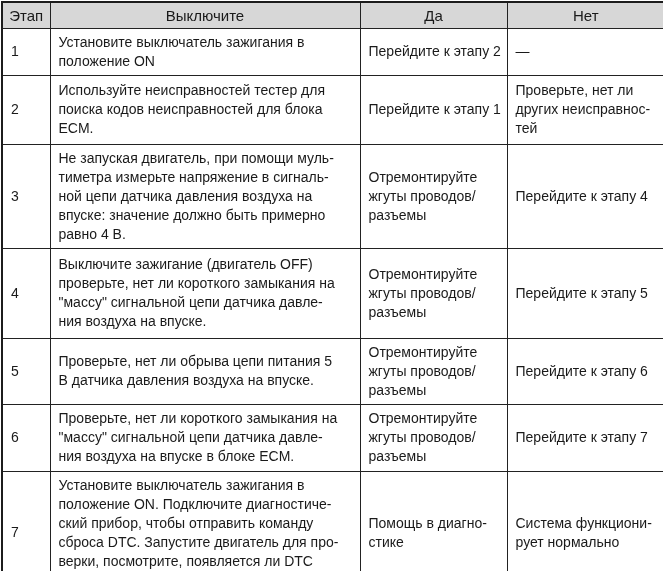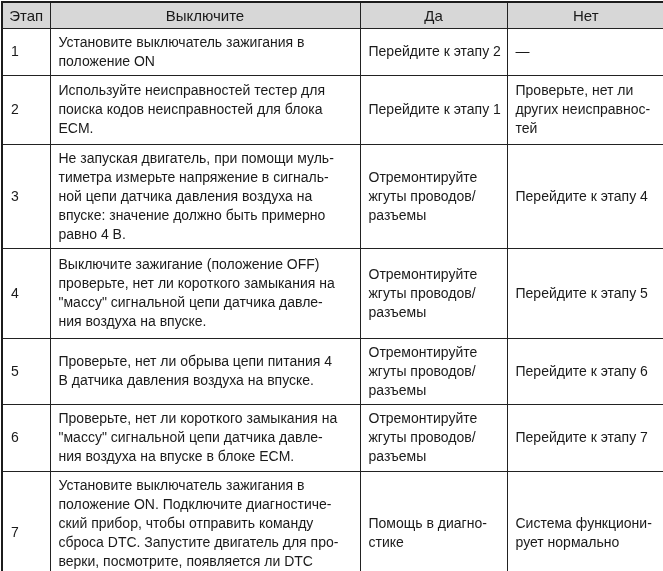--- a/index.html
+++ b/index.html
@@ -100,32 +100,32 @@
 ной цепи датчика давления воздуха на
 впуске: значение должно быть примерно
 равно 4 В.</td>
     <td class="col-yes">Отремонтируйте
 жгуты проводов/
 разъемы</td>
     <td class="col-no">Перейдите к этапу 4</td>
   </tr>
         <tr class="r3">
     <td class="col-step">4</td>
-    <td class="col-action">Выключите зажигание (положение OFF)
+    <td class="col-action">Выключите зажигание (двигатель OFF)
 проверьте, нет ли короткого замыкания на
 "массу" сигнальной цепи датчика давле-
 ния воздуха на впуске.</td>
     <td class="col-yes">Отремонтируйте
 жгуты проводов/
 разъемы</td>
     <td class="col-no">Перейдите к этапу 5</td>
   </tr>
         <tr class="r4">
     <td class="col-step">5</td>
-    <td class="col-action">Проверьте, нет ли обрыва цепи питания 4
+    <td class="col-action">Проверьте, нет ли обрыва цепи питания 5
 В датчика давления воздуха на впуске.</td>
     <td class="col-yes">Отремонтируйте
 жгуты проводов/
 разъемы</td>
     <td class="col-no">Перейдите к этапу 6</td>
   </tr>
         <tr class="r5">
     <td class="col-step">6</td>
     <td class="col-action">Проверьте, нет ли короткого замыкания на
 "массу" сигнальной цепи датчика давле-

